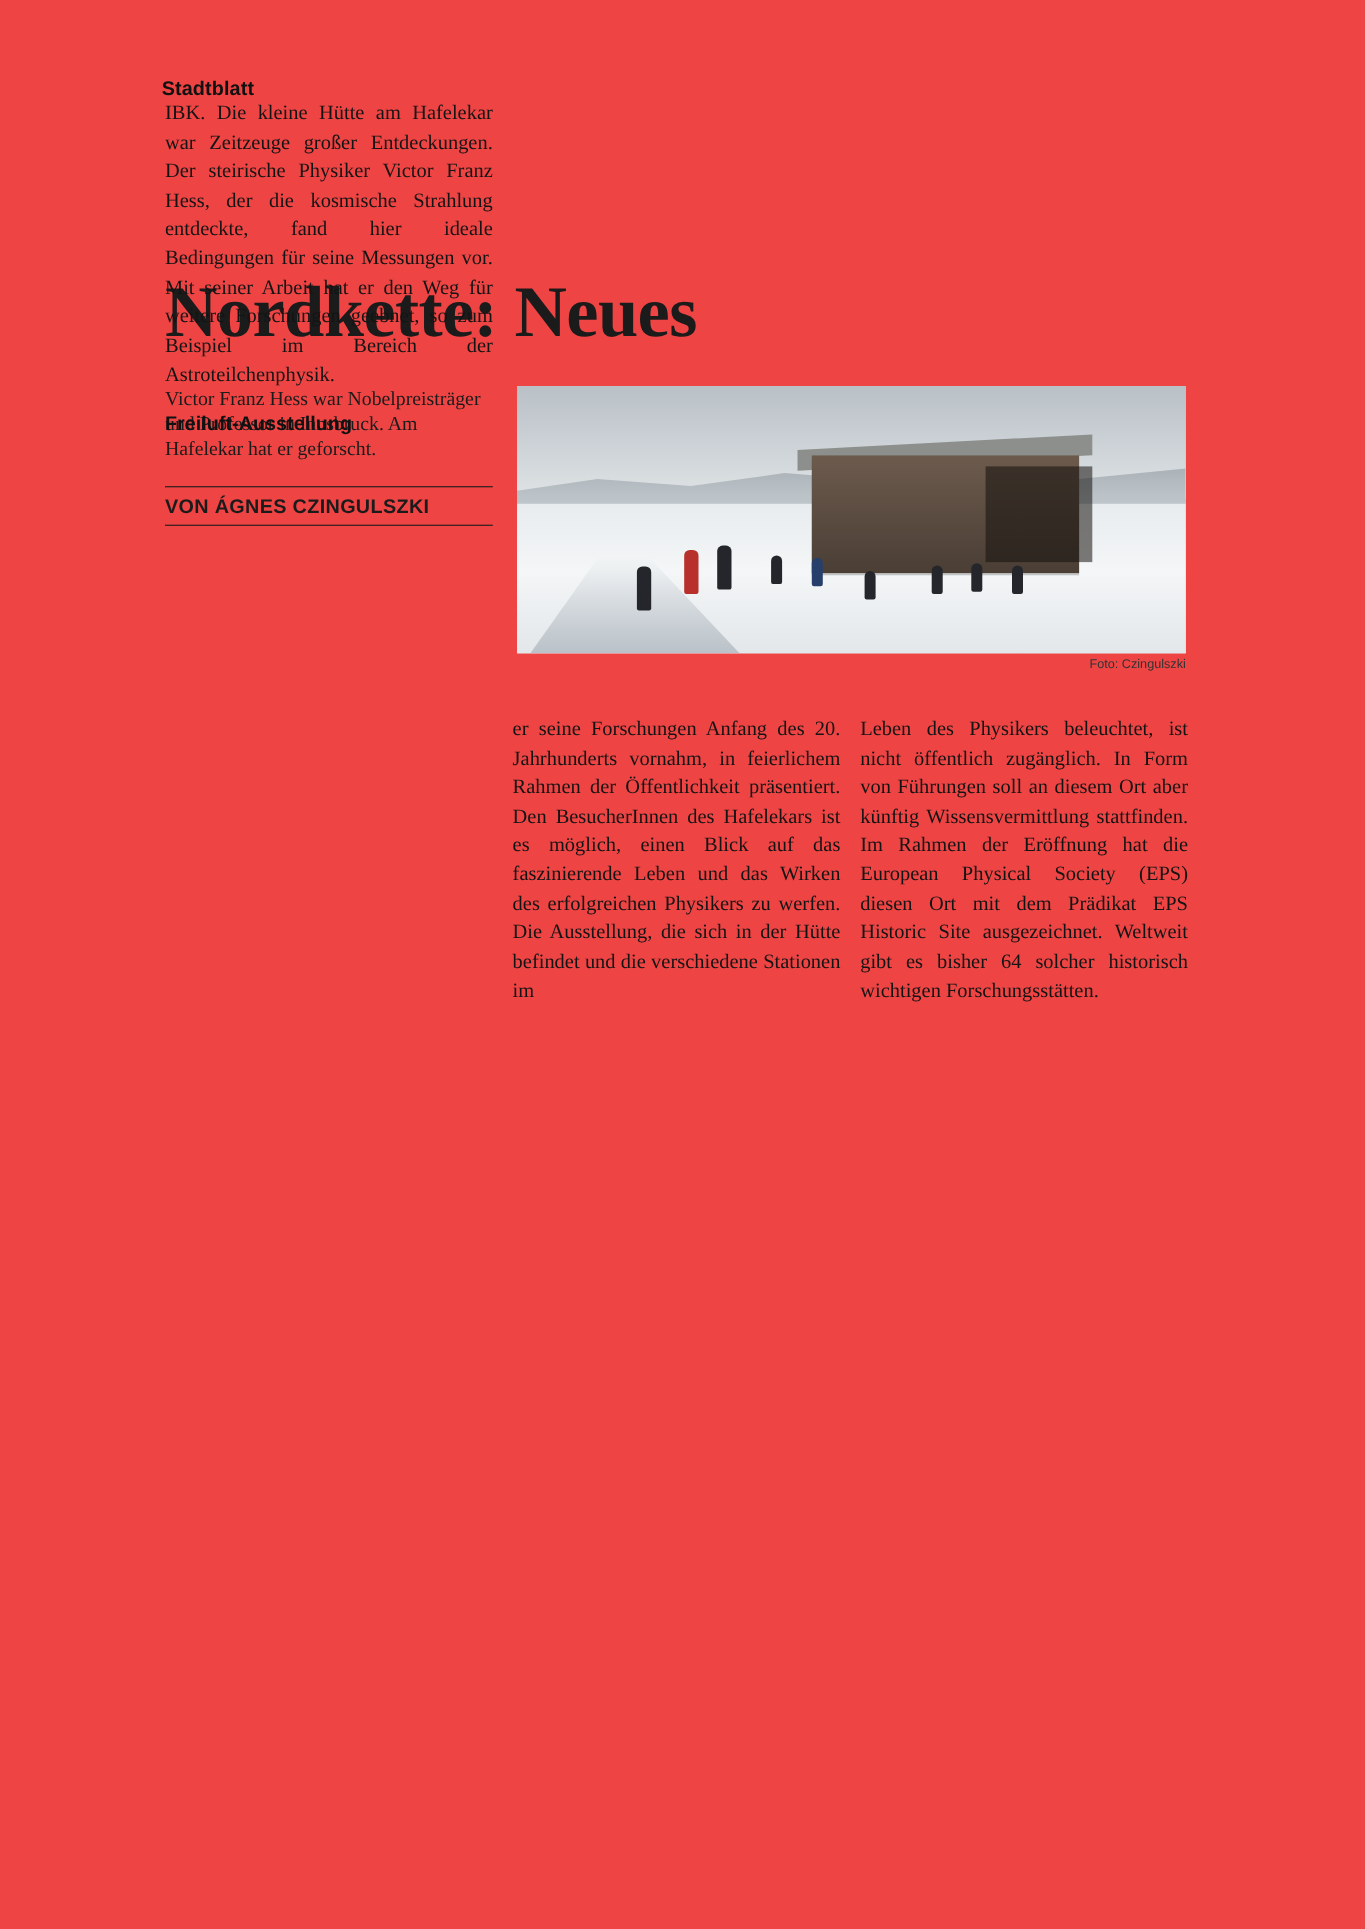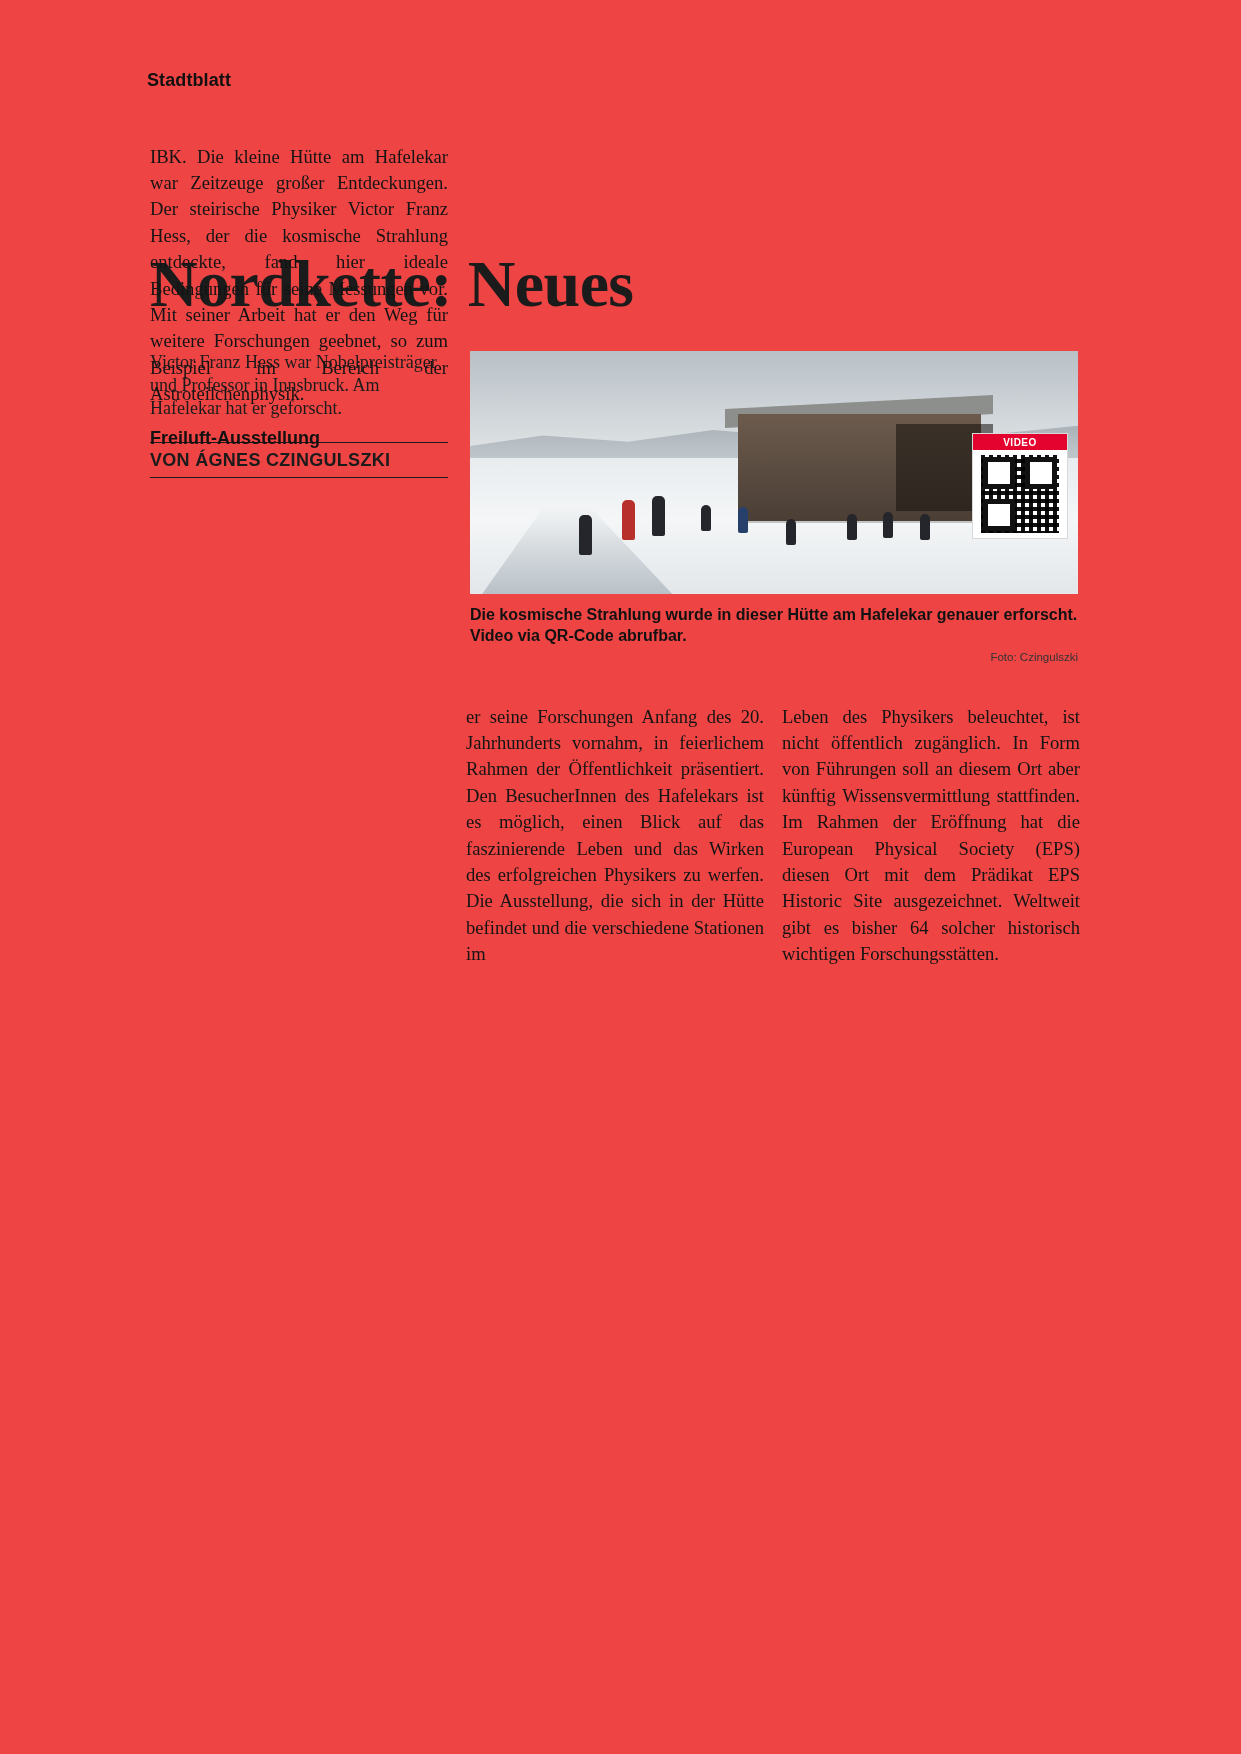--- a/index.html
+++ b/index.html
@@ -301,28 +301,21 @@
           <div class="fig" style="left:18%;"></div>
           <div class="fig red" style="left:25%;bottom:22%;"></div>
           <div class="fig" style="left:30%;bottom:24%;"></div>
           <div class="fig small" style="left:38%;bottom:26%;"></div>
           <div class="fig blue small" style="left:44%;bottom:25%;"></div>
           <div class="fig small" style="left:52%;bottom:20%;"></div>
           <div class="fig small" style="left:62%;bottom:22%;"></div>
           <div class="fig small" style="left:68%;bottom:23%;"></div>
           <div class="fig small" style="left:74%;bottom:22%;"></div>
 
-          <div class="qr-box">
-            <div class="qr-label">VIDEO</div>
-            <div class="qr-code">
-              <span class="qr-eye3"></span>
-            </div>
-          </div>
         </div>
-        <div class="caption">Die kosmische Strahlung wurde in dieser Hütte am Hafelekar genauer erforscht. Video via QR-Code abrufbar.</div>
         <div class="credit">Foto: Czingulszki</div>
       </div>
     </div>
 
     <div class="cols">
       <div class="col c1">
         <p>IBK. Die kleine Hütte am Hafelekar war Zeitzeuge großer Entdeckungen. Der steirische Physiker Victor Franz Hess, der die kosmische Strahlung entdeckte, fand hier ideale Bedingungen für seine Messungen vor. Mit seiner Arbeit hat er den Weg für weitere Forschungen geebnet, so zum Beispiel im Bereich der Astroteilchenphysik.</p>
         <div class="subhead">Freiluft-Ausstellung</div>
       </div>
       <div class="col">

